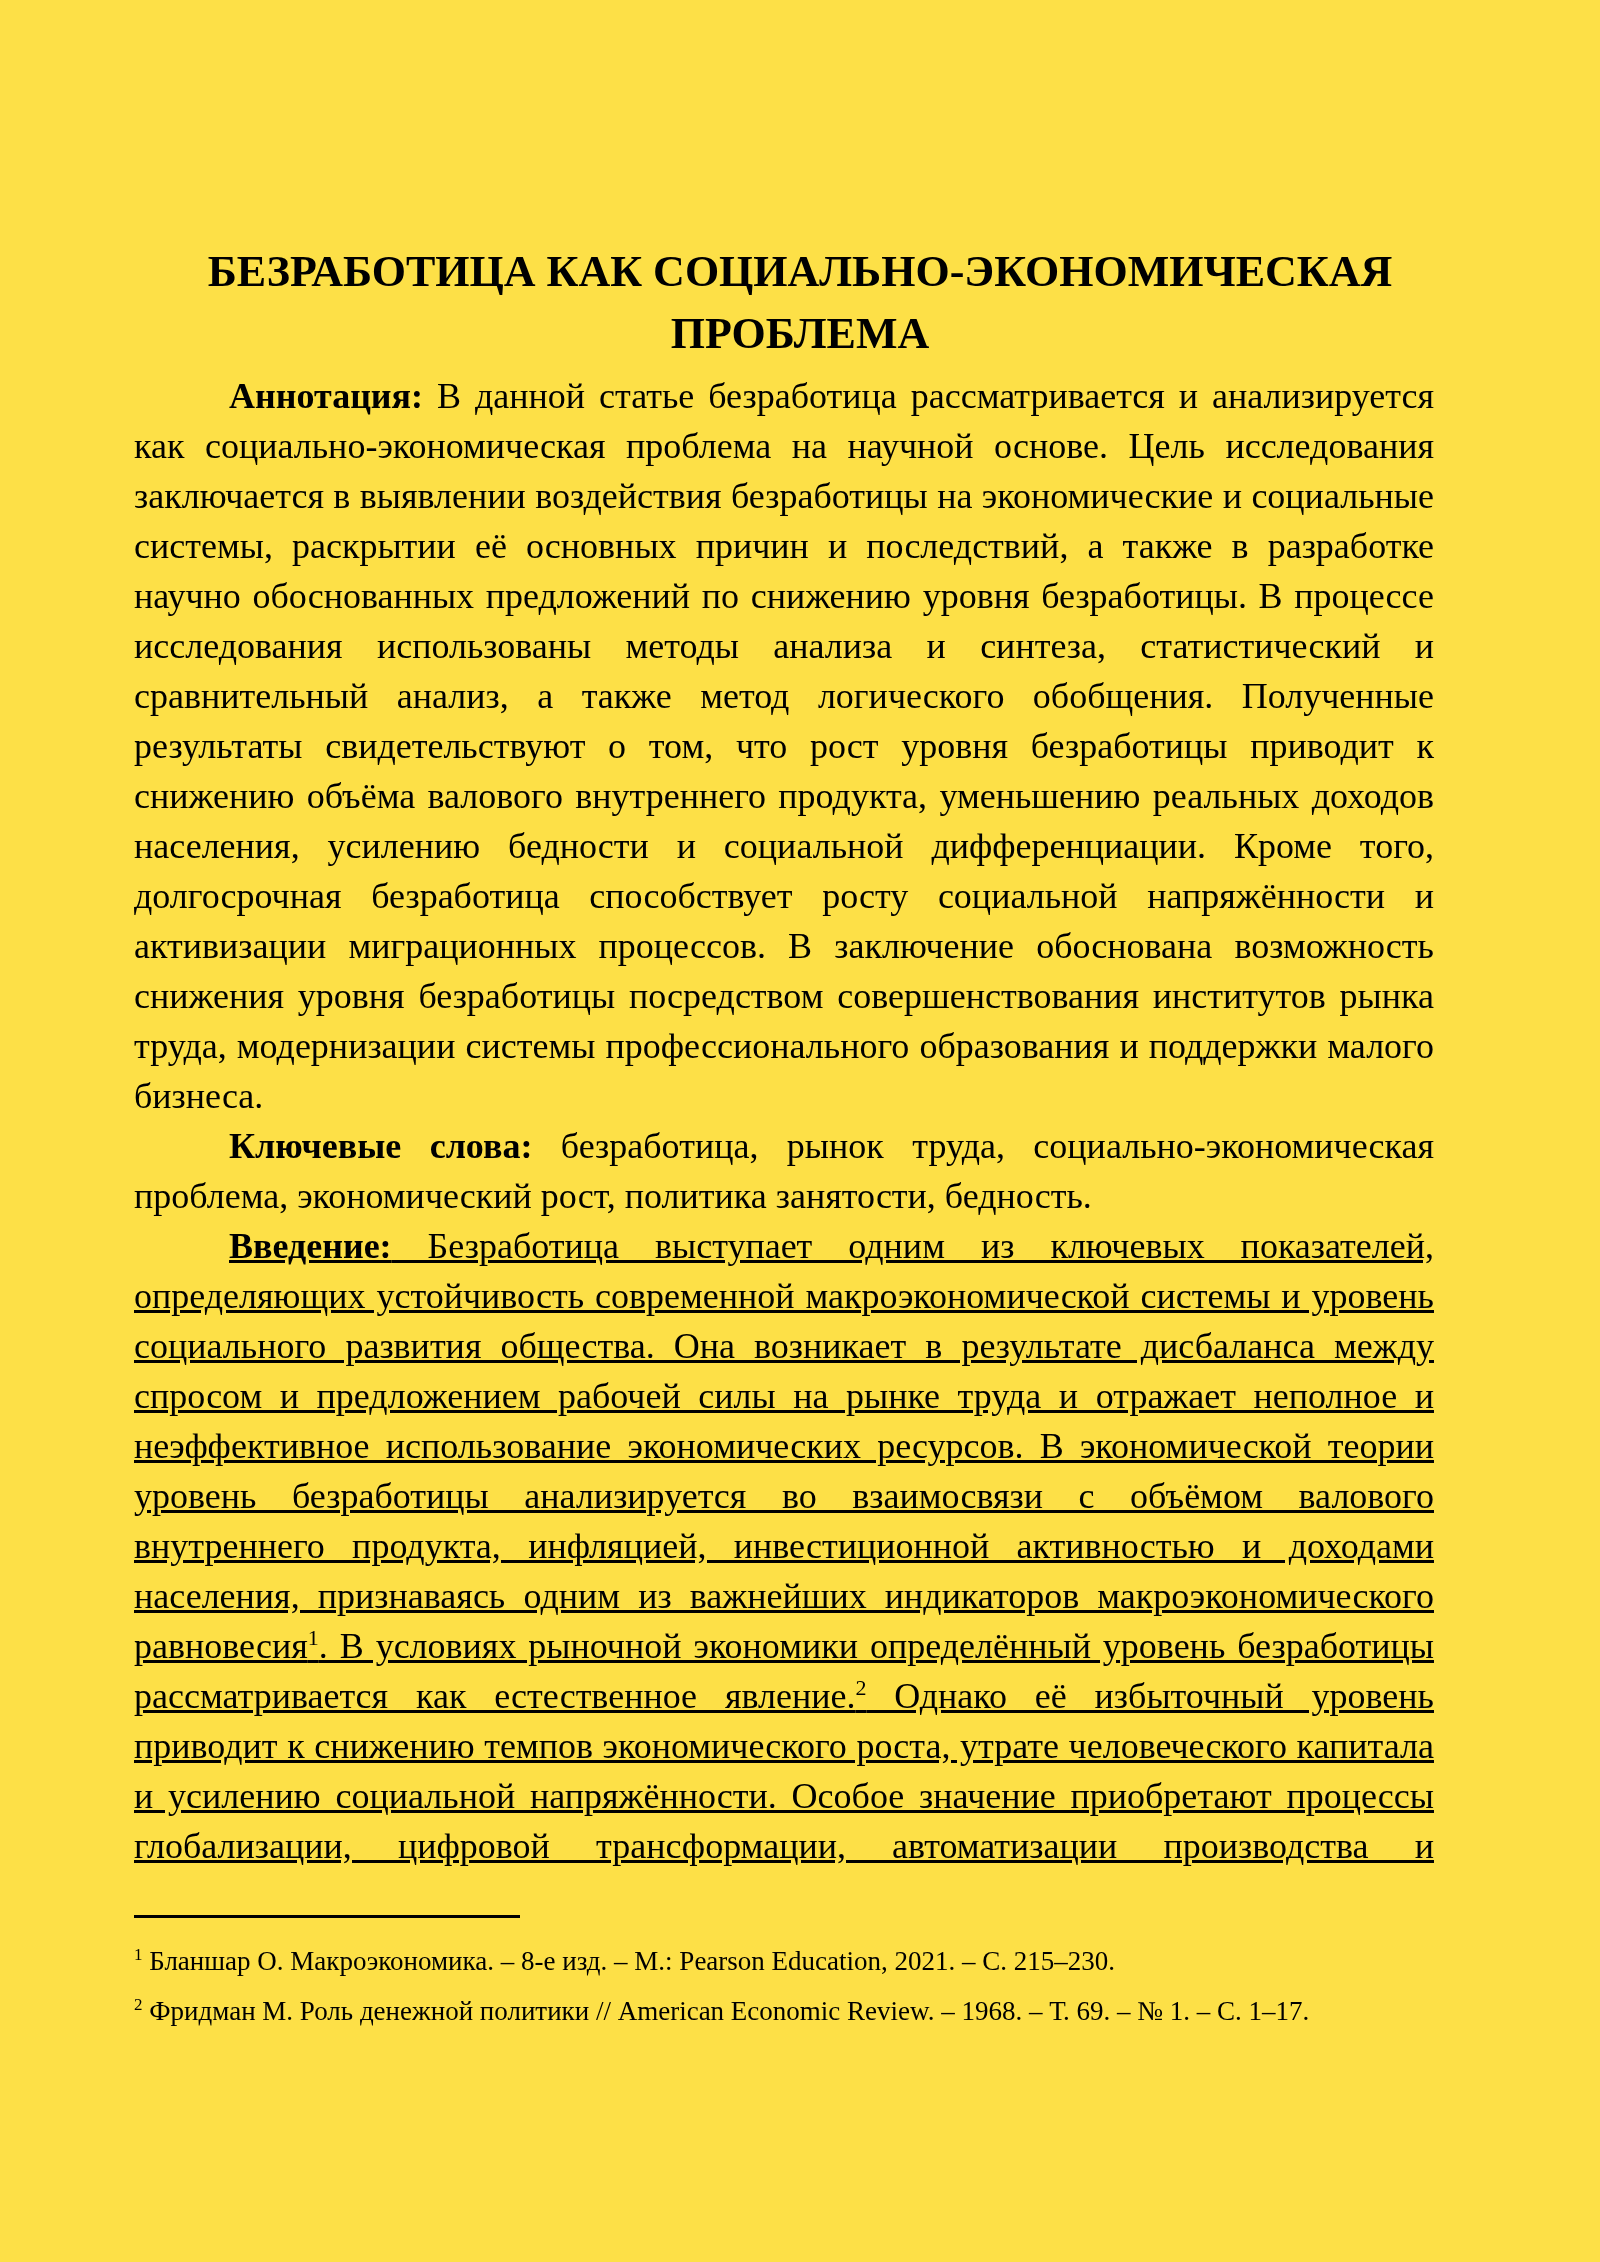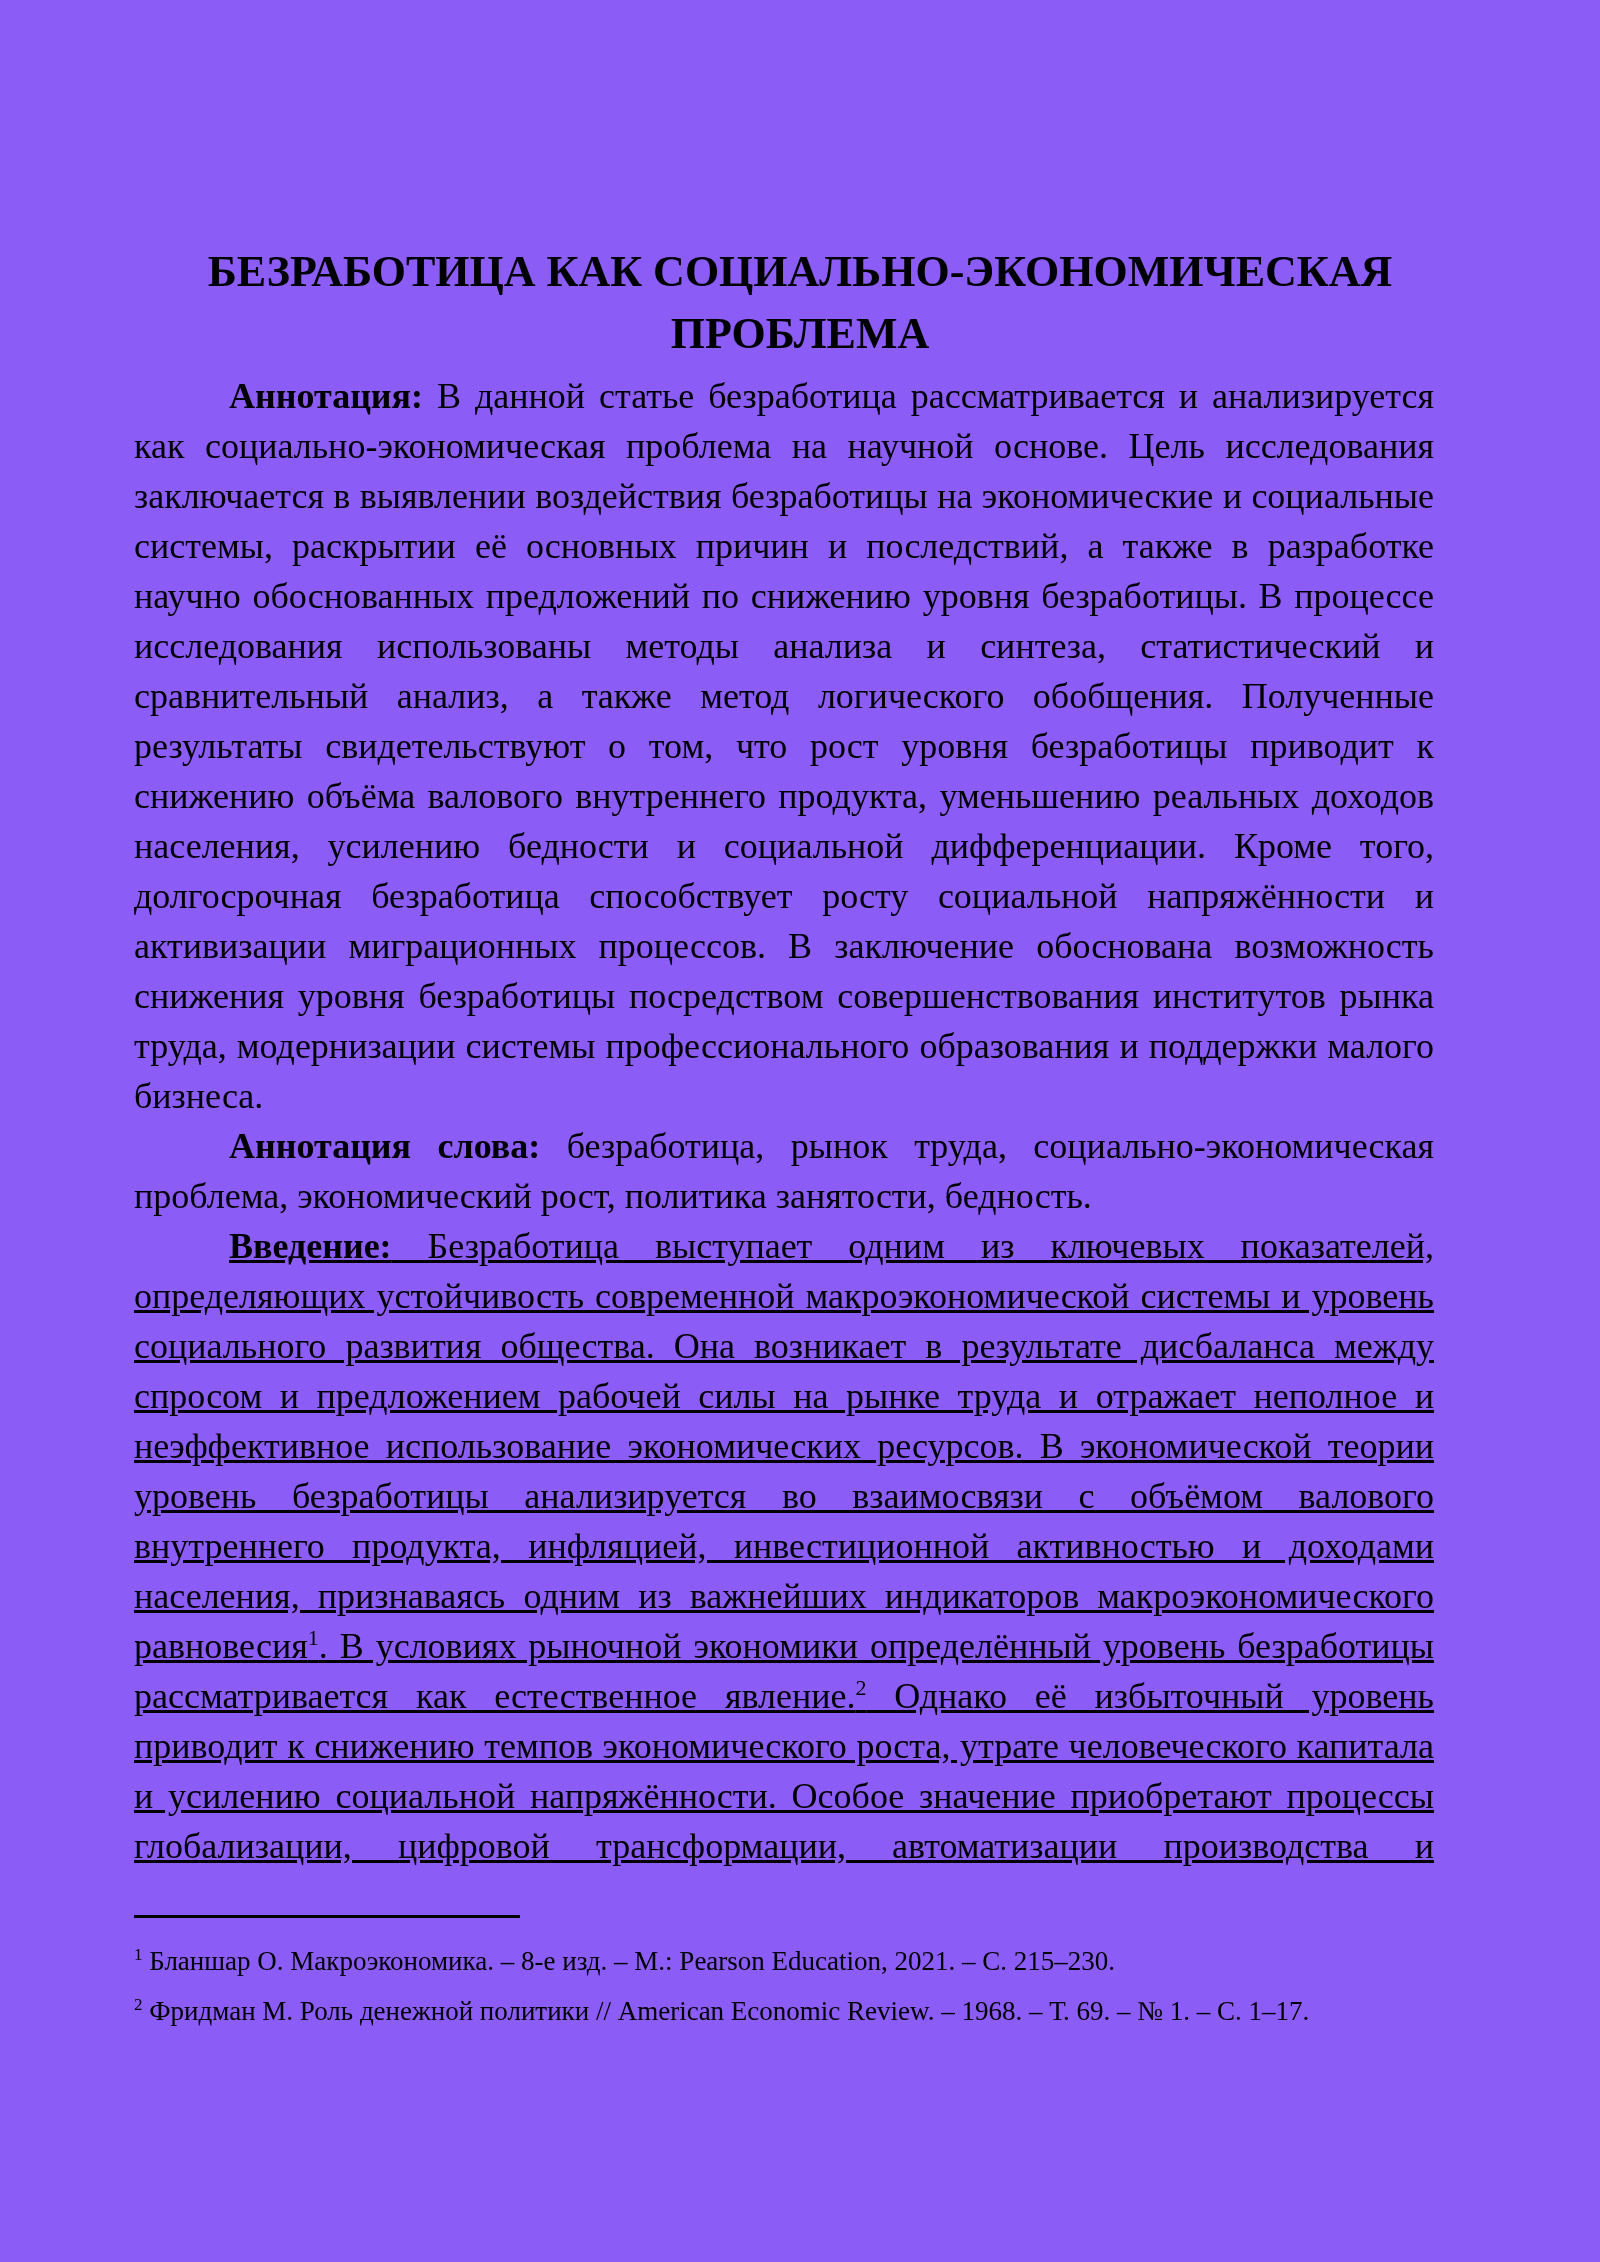--- a/index.html
+++ b/index.html
@@ -1,21 +1,21 @@
 <!DOCTYPE html>
 <html><head>
 <meta charset="utf-8">
 <style>
   html, body { margin: 0; padding: 0; }
   body { background: #ffffff; }
   .page {
     position: relative;
     width: 1600px;
     height: 2262px;
-    background: #8b5cf6;
+    background: #fde047;
     color: #000000;
     font-family: "Liberation Serif", "DejaVu Serif", serif;
     overflow: hidden;
   }
   .title {
     position: absolute;
     top: 241px;
     left: 150px;
     width: 1300px;
     margin: 0;
@@ -69,21 +69,21 @@
 
   <h1 class="title">
     <span class="title-line">БЕЗРАБОТИЦА КАК СОЦИАЛЬНО-ЭКОНОМИЧЕСКАЯ</span>
     <span class="title-line">ПРОБЛЕМА</span>
   </h1>
 
   <div class="content">
 
     <p class="para"><span class="para-lead">Аннотация:</span><span> В данной статье безработица рассматривается и анализируется как социально-экономическая проблема на научной основе. Цель исследования заключается в выявлении воздействия безработицы на экономические и социальные системы, раскрытии её основных причин и последствий, а также в разработке научно обоснованных предложений по снижению уровня безработицы. В процессе исследования использованы методы анализа и синтеза, статистический и сравнительный анализ, а также метод логического обобщения. Полученные результаты свидетельствуют о том, что рост уровня безработицы приводит к снижению объёма валового внутреннего продукта, уменьшению реальных доходов населения, усилению бедности и социальной дифференциации. Кроме того, долгосрочная безработица способствует росту социальной напряжённости и активизации миграционных процессов. В заключение обоснована возможность снижения уровня безработицы посредством совершенствования институтов рынка труда, модернизации системы профессионального образования и поддержки малого бизнеса.</span></p>
 
-    <p class="para"><span class="para-lead">Аннотация слова:</span><span> безработица, рынок труда, социально-экономическая проблема, экономический рост, политика занятости, бедность.</span></p>
+    <p class="para"><span class="para-lead">Ключевые слова:</span><span> безработица, рынок труда, социально-экономическая проблема, экономический рост, политика занятости, бедность.</span></p>
 
     <p class="para justify-last"><span class="para-lead">Введение:</span><span> Безработица выступает одним из ключевых показателей, определяющих устойчивость современной макроэкономической системы и уровень социального развития общества. Она возникает в результате дисбаланса между спросом и предложением рабочей силы на рынке труда и отражает неполное и неэффективное использование экономических ресурсов. В экономической теории уровень безработицы анализируется во взаимосвязи с объёмом валового внутреннего продукта, инфляцией, инвестиционной активностью и доходами населения, признаваясь одним из важнейших индикаторов макроэкономического равновесия</span><sup class="fnref">1</sup><span>. В условиях рыночной экономики определённый уровень безработицы рассматривается как естественное явление.</span><sup class="fnref">2</sup><span> Однако её избыточный уровень приводит к снижению темпов экономического роста, утрате человеческого капитала и усилению социальной напряжённости. Особое значение приобретают процессы глобализации, цифровой трансформации, автоматизации производства и</span></p>
 
     <div class="footnotes">
       <div class="fn-separator"></div>
       <p class="footnote"><sup class="fn-marker">1</sup><span> Бланшар О. Макроэкономика. – 8-е изд. – М.: Pearson Education, 2021. – С. 215–230.</span></p>
       <p class="footnote"><sup class="fn-marker">2</sup><span> Фридман М. Роль денежной политики // American Economic Review. – 1968. – Т. 69. – № 1. – С. 1–17.</span></p>
     </div>
 
   </div>

